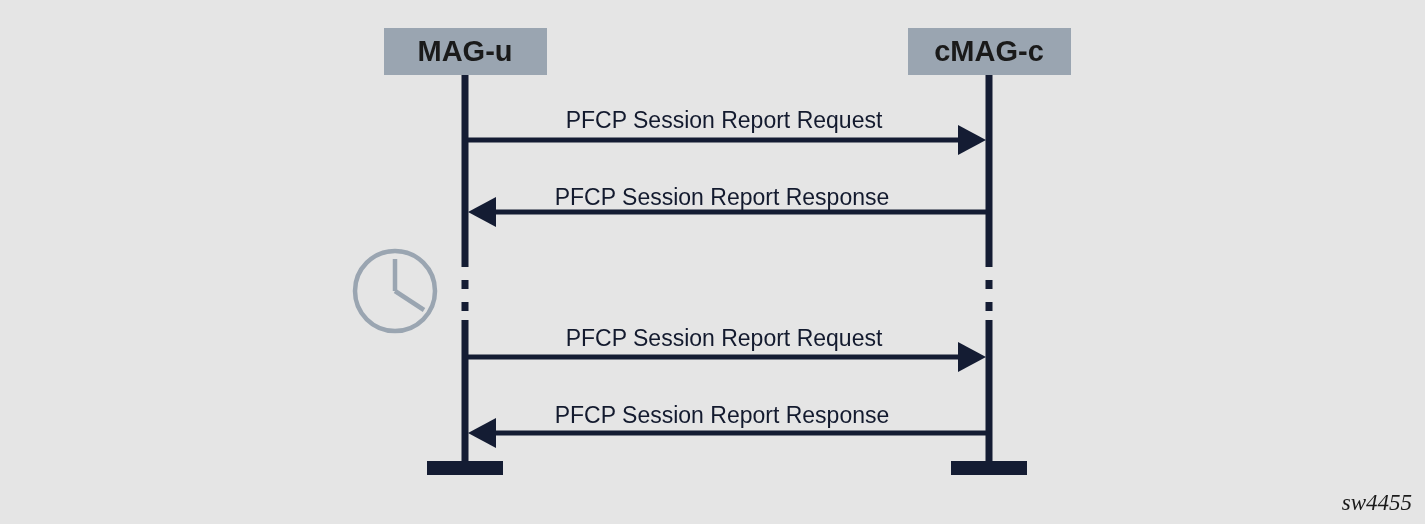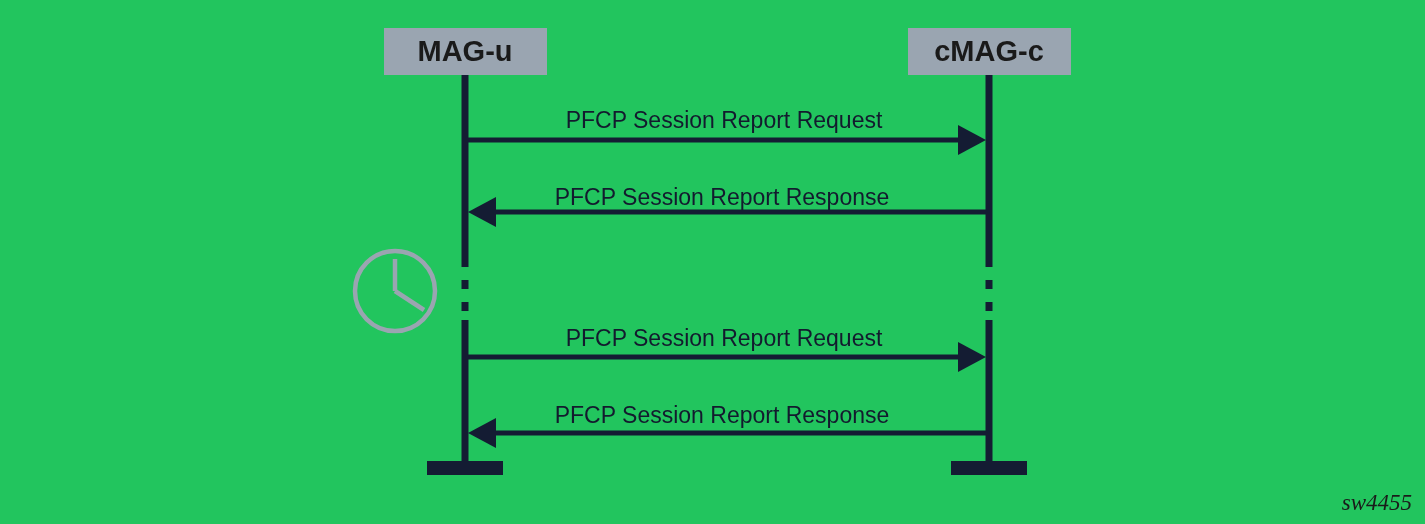--- a/index.html
+++ b/index.html
@@ -11,21 +11,21 @@
   body {
     font-family: "Liberation Sans", sans-serif;
     width: 1425px;
     height: 524px;
     overflow: hidden;
   }
   #diagram-root {
     position: relative;
     width: 1425px;
     height: 524px;
-    background: #22c55e;
+    background: #e5e5e5;
   }
   #seq-svg {
     position: absolute;
     left: 0;
     top: 0;
     width: 1425px;
     height: 524px;
     display: block;
   }
   .actor-box-rect {

